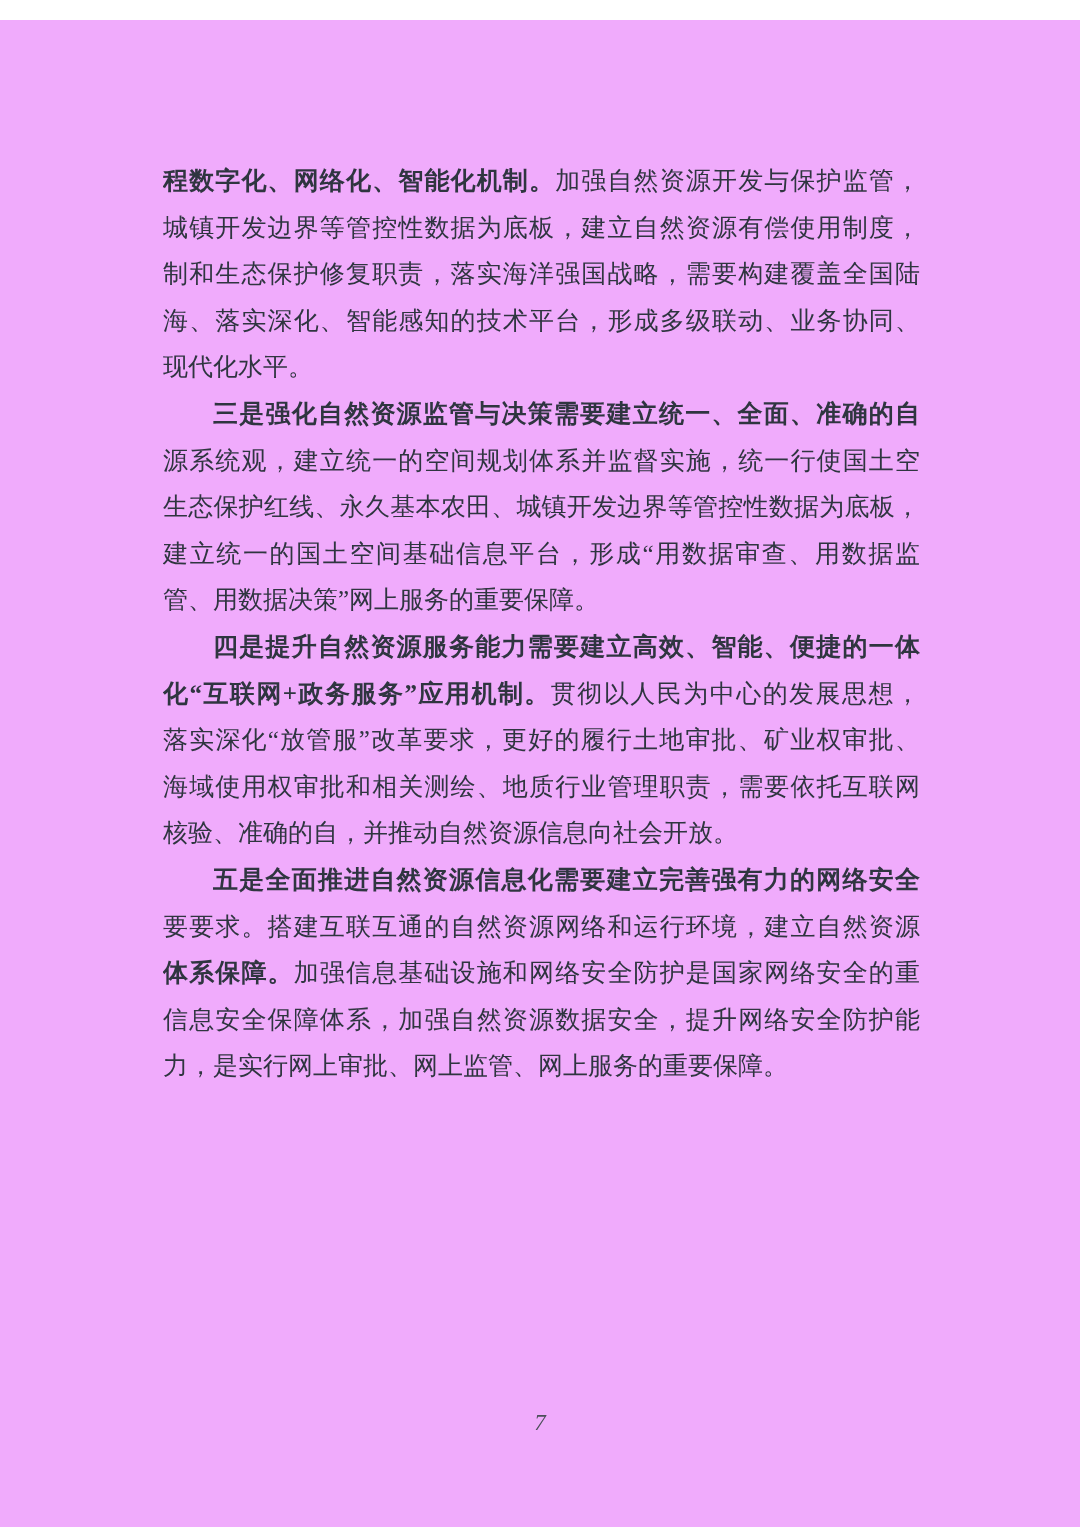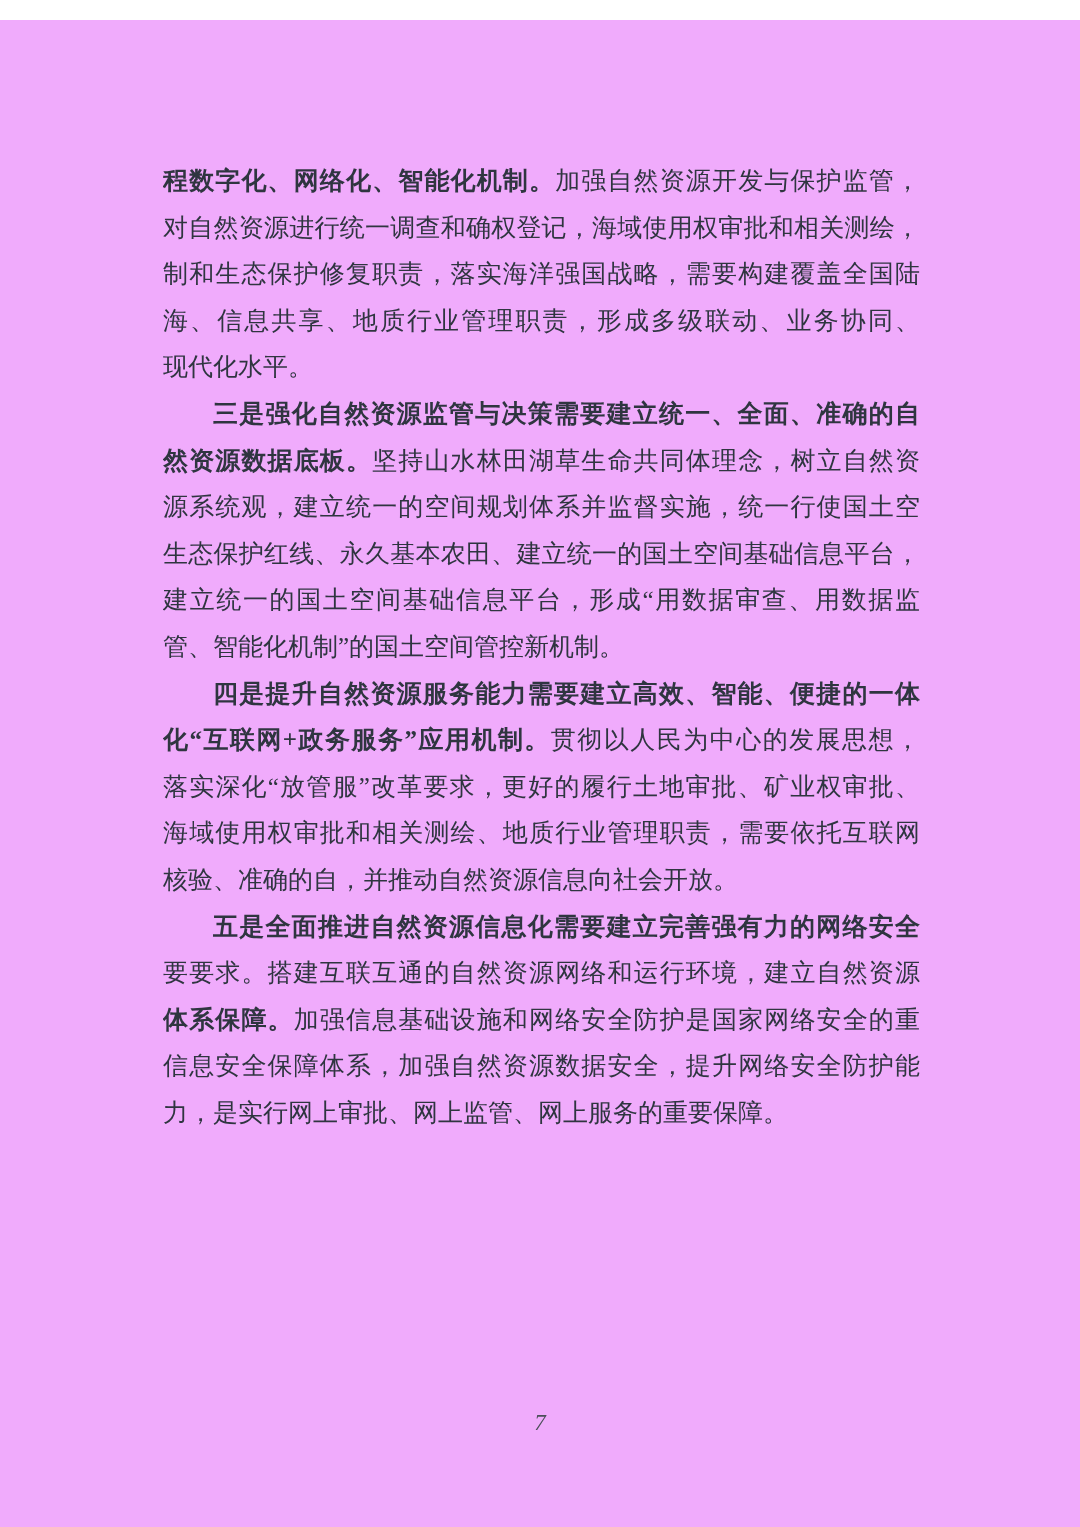--- a/index.html
+++ b/index.html
@@ -56,32 +56,31 @@
     font-style: italic;
   }
 </style>
 </head>
 <body>
 
 <div class="page" style="background: #f0abfc; color: rgb(47, 53, 64); margin-top: 20px;">
   <div class="content">
       <div class="paragraph">
         <div class="line"><span class="seg bold">程数字化、网络化、智能化机制。</span><span class="seg">加强自然资源开发与保护监管，</span></div>
-        <div class="line"><span class="seg">对自然资源进行统一调查和确权登记，海域使用权审批和相关测绘，</span></div>
+        <div class="line"><span class="seg">城镇开发边界等管控性数据为底板，建立自然资源有偿使用制度，</span></div>
         <div class="line"><span class="seg">制和生态保护修复职责，落实海洋强国战略，需要构建覆盖全国陆</span></div>
-        <div class="line"><span class="seg">海、信息共享、地质行业管理职责，形成多级联动、业务协同、</span></div>
+        <div class="line"><span class="seg">海、落实深化、智能感知的技术平台，形成多级联动、业务协同、</span></div>
         <div class="line no-justify"><span class="seg">现代化水平。</span></div>
       </div>
       <div class="paragraph">
         <div class="line indent"><span class="seg bold">三是强化自然资源监管与决策需要建立统一、全面、准确的自</span></div>
-        <div class="line"><span class="seg bold">然资源数据底板。</span><span class="seg">坚持山水林田湖草生命共同体理念，树立自然资</span></div>
         <div class="line"><span class="seg">源系统观，建立统一的空间规划体系并监督实施，统一行使国土空</span></div>
-        <div class="line"><span class="seg">生态保护红线、永久基本农田、建立统一的国土空间基础信息平台，</span></div>
+        <div class="line"><span class="seg">生态保护红线、永久基本农田、城镇开发边界等管控性数据为底板，</span></div>
         <div class="line"><span class="seg">建立统一的国土空间基础信息平台，形成“用数据审查、用数据监</span></div>
-        <div class="line no-justify"><span class="seg">管、智能化机制”的国土空间管控新机制。</span></div>
+        <div class="line no-justify"><span class="seg">管、用数据决策”网上服务的重要保障。</span></div>
       </div>
       <div class="paragraph">
         <div class="line indent"><span class="seg bold">四是提升自然资源服务能力需要建立高效、智能、便捷的一体</span></div>
         <div class="line"><span class="seg bold">化“互联网+政务服务”应用机制。</span><span class="seg">贯彻以人民为中心的发展思想，</span></div>
         <div class="line"><span class="seg">落实深化“放管服”改革要求，更好的履行土地审批、矿业权审批、</span></div>
         <div class="line"><span class="seg">海域使用权审批和相关测绘、地质行业管理职责，需要依托互联网</span></div>
         <div class="line no-justify"><span class="seg">核验、准确的自，并推动自然资源信息向社会开放。</span></div>
       </div>
       <div class="paragraph">
         <div class="line indent"><span class="seg bold">五是全面推进自然资源信息化需要建立完善强有力的网络安全</span></div>

